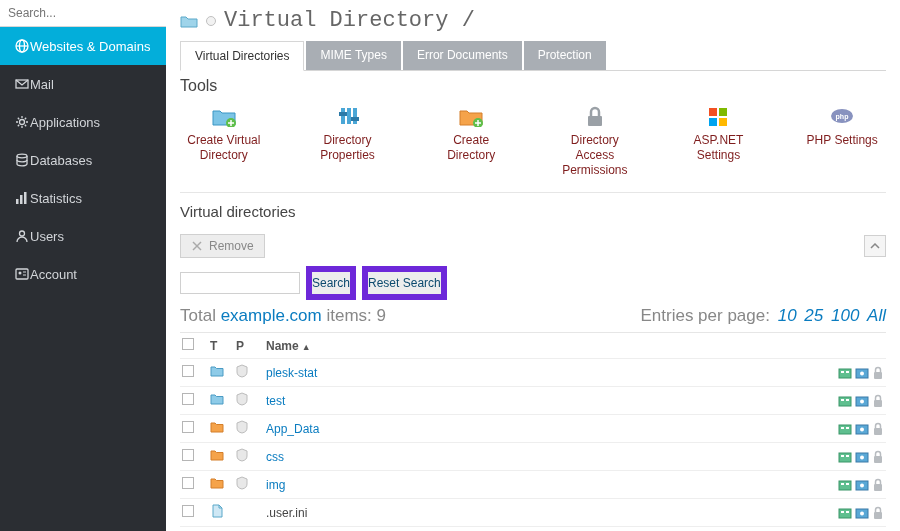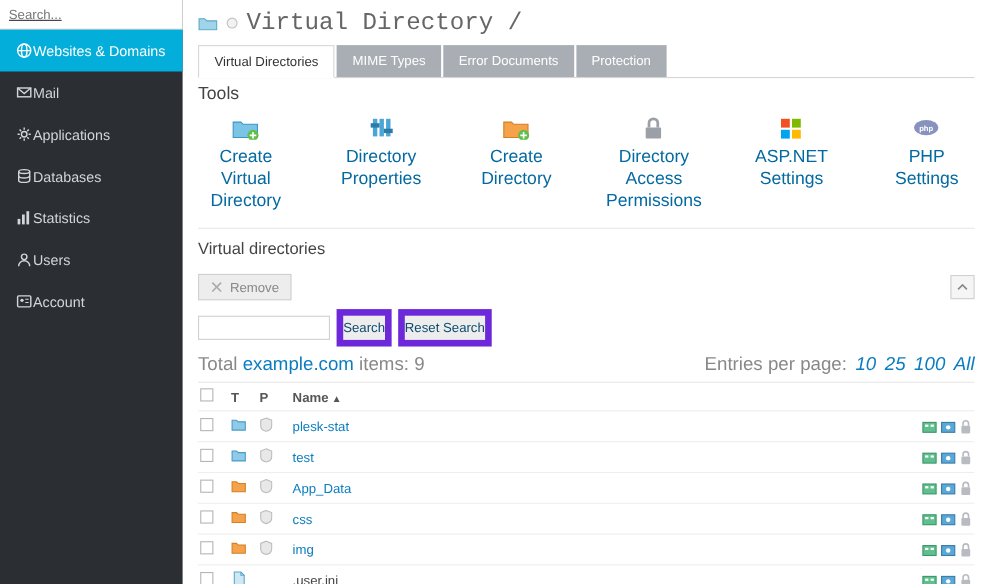--- a/index.html
+++ b/index.html
@@ -1,37 +1,37 @@
 <!DOCTYPE html>
 <html><head>
 <meta charset="utf-8">
 <style>
 * { margin: 0; padding: 0; box-sizing: border-box; }
 body { font-family: "Segoe UI", Arial, sans-serif; font-size: 13px; color: #333; background: #fff; display: flex; height: 531px; width: 900px; overflow: hidden; }
 .sidebar { width: 166px; background: #2b2e33; display: flex; flex-direction: column; flex-shrink: 0; }
 .search-box { display: flex; align-items: center; padding: 6px 8px; background: #fff; border-bottom: 1px solid #d6d6d6; }
-.search-box input { border: none; outline: none; flex: 1; font-size: 12px; color: #333; text-decoration: underline; }
+.search-box input { border: none; outline: none; flex: 1; font-size: 12px; color: #333; }
 .search-box .si { width: 14px; height: 14px; color: #888; }
 .nav-item { display: flex; align-items: center; padding: 11px 14px; color: #d2d5d9; font-size: 13px; cursor: pointer; }
 .nav-item.active { background: #03aeda; color: #fff; }
 .nav-icon { width: 16px; height: 16px; flex-shrink: 0; }
 .main { flex: 1; display: flex; flex-direction: column; padding: 8px 14px 4px 14px; overflow: hidden; }
 .page-hdr { display: flex; align-items: center; gap: 8px; margin-bottom: 8px; }
 .page-hdr .folder-ic { width: 18px; height: 14px; }
 .page-hdr .status-dot { width: 10px; height: 10px; border-radius: 50%; border: 1px solid #c0c0c0; background: #f2f2f2; }
 .page-title { font-size: 22px; font-weight: 400; color: #666; font-family: Liberation Mono, monospace; }
 .tab { padding: 7px 14px; font-size: 12px; cursor: pointer; background: #a9aeb4; color: #fff; margin-right: 2px; }
 .tab.active { background: #fff; color: #333; border: 1px solid #d6d6d6; border-bottom: 1px solid #fff; }
 .tabs-row { border-bottom: 1px solid #d6d6d6; display: flex; }
 .tabs-row .tab.active { margin-bottom: -1px; }
 .section-h { font-size: 16px; color: #444; margin: 6px 0 10px; font-weight: 400; }
 .tools-row { display: flex; gap: 40px; padding: 0 2px 14px; border-bottom: 1px solid #e6e6e6; justify-content: space-between; }
 .tool { display: flex; flex-direction: column; align-items: center; gap: 6px; text-align: center; cursor: pointer; flex: 1; }
 .tool .ti { width: 26px; height: 22px; }
-.tool-label { color: #0369a1; font-size: 16px; line-height: 1.25; }
+.tool-label { color: #7f1d1d; font-size: 12px; line-height: 1.25; }
 .vd-h { font-size: 15px; color: #444; margin-top: 10px; font-weight: 400; }
 .toolbar { display: flex; align-items: center; justify-content: space-between; margin: 14px 0 8px; }
 .btn-remove { display: flex; align-items: center; gap: 6px; background: #ededed; border: 1px solid #d0d0d0; color: #888; padding: 4px 10px; font-size: 12px; cursor: not-allowed; }
 .btn-collapse { width: 22px; height: 22px; border: 1px solid #d0d0d0; background: #f5f5f5; display: flex; align-items: center; justify-content: center; cursor: pointer; }
 .search-row { display: flex; align-items: center; gap: 6px; margin-bottom: 4px; }
 .search-row input { border: 1px solid #d0d0d0; height: 22px; width: 120px; padding: 0 6px; font-size: 12px; }
 .btn-s { background: #ededed; border: 6px solid #6d28d9; padding: 4px 0; font-size: 12px; cursor: pointer; color: #0c4a6e; }
 .summary-row { display: flex; justify-content: space-between; font-size: 17px; color: #888; padding: 2px 0 6px; }
 .summary-row a { color: #0a7cc0; text-decoration: none; }
 .summary-row .pager a { margin-left: 3px; font-style: italic; }

